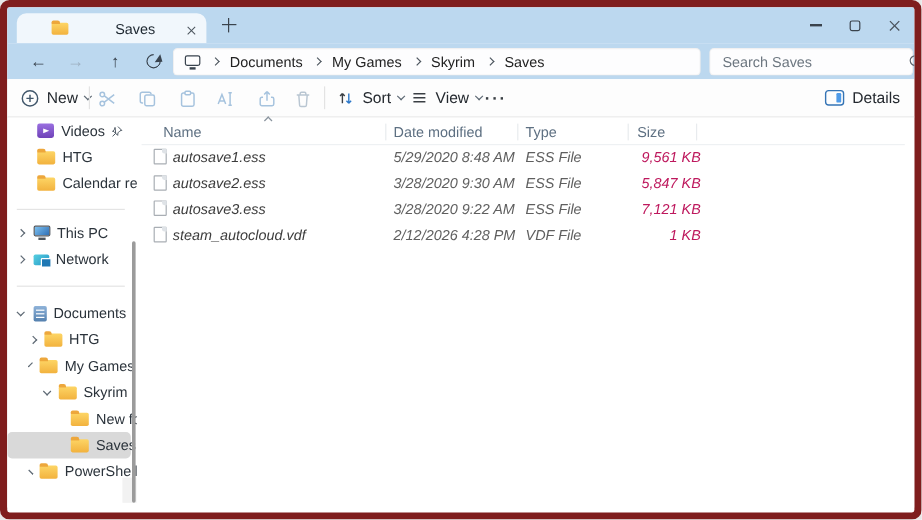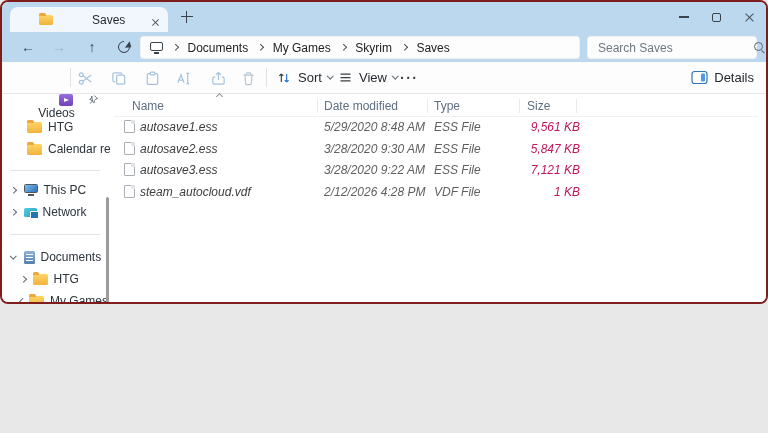--- a/index.html
+++ b/index.html
@@ -1,19 +1,19 @@
 <!DOCTYPE html>
 <html><head>
 <meta charset="utf-8">
 <style>
   * { margin:0; padding:0; box-sizing:border-box; font-family:"Liberation Sans", sans-serif; }
   html,body { background:#e8e8e8; }
   .window {
-    position:relative; width:768px; height:304px; background:#fff;
-    border:2px solid #7f1d1d; border-radius:8px; overflow:hidden;
+    position:relative; width:768px; height:433px; background:#fff;
+    border:6px solid #7f1d1d; border-radius:8px; overflow:hidden;
   }
   
   .titlebar { position:relative; height:30px; background:#bcd8ef; }
   .tab {
     position:absolute; left:8px; top:5px; width:158px; height:25px;
     background:#f1f7fc; border-radius:8px 8px 0 0; display:flex; align-items:center;
   }
   .tab-label { position:absolute; left:82px; font-size:12px; color:#1d2730; }
   .tab .ic-folder { position:absolute; left:29px; }
   .xglyph { position:relative; width:11px; height:11px; display:inline-block; }
@@ -148,20 +148,28 @@
       <span class="crumb-chev"></span>
       <span class="crumb">Saves</span>
     </div>
     <div class="searchbar">
       <input type="text" placeholder="Search Saves" style="">
       <span class="ic-magnifier"></span>
     </div>
   </div>
 
   <div class="toolbar">
+    <div class="tb" style="left:11px;">
+      <svg width="16" height="16" viewBox="0 0 16 16">
+          <circle cx="8" cy="8" r="6.4" fill="none" stroke="#41576b" stroke-width="1.2"></circle>
+          <path d="M8 5v6M5 8h6" stroke="#41576b" stroke-width="1.2"></path>
+        </svg>
+      <span>New</span>
+      <span class="chev down"></span>
+    </div>
     <div class="tb-sep" style="left:68px;"></div>
 
     <div class="tb-icon" style="left:70px;">
       <svg width="17" height="17" viewBox="0 0 18 18" fill="none" stroke="#a6c3de" stroke-width="1.3">
           <circle cx="4.5" cy="5" r="2"></circle>
           <circle cx="4.5" cy="13" r="2"></circle>
           <path d="M6.3 6.2 15 12.8M6.3 11.8 15 5.2"></path>
         </svg>
     </div>
     <div class="tb-icon" style="left:104px;">
@@ -218,21 +226,21 @@
           <rect x="1" y="1.5" width="15" height="12" rx="2.5" fill="none" stroke="#3574b5" stroke-width="1.2"></rect>
           <rect x="10" y="3.5" width="4" height="8" rx="1" fill="#4f9be8"></rect>
         </svg>
       <span>Details</span>
     </div>
   </div>
 
   <div class="body">
 
     <div class="sidebar">
-      <div class="side-row" style="top:0;flex-direction:column;">
+      <div class="side-row" style="top:0;">
         <span class="ic-videos" style="margin-left:25px;"></span>
         <span style="margin-left:6px;">Videos</span>
         <svg width="11" height="11" viewBox="0 0 16 16" style="position:absolute;right:6px;" fill="none" stroke="#4a5560" stroke-width="1.2">
             <path d="M9.2 2.2l4.6 4.6-2.2.5-2.4 2.4-.4 3.1-2.4-2.4L2.6 14M6.4 10.4 4.2 8.2l-1.6-.3 2.6-2.6.4-2.1z"></path>
           </svg>
       </div>
       <div class="side-row" style="top:22px;">
         <span class="ic-folder" style="margin-left:25px;"></span>
         <span style="margin-left:6px;">HTG</span>
       </div>

